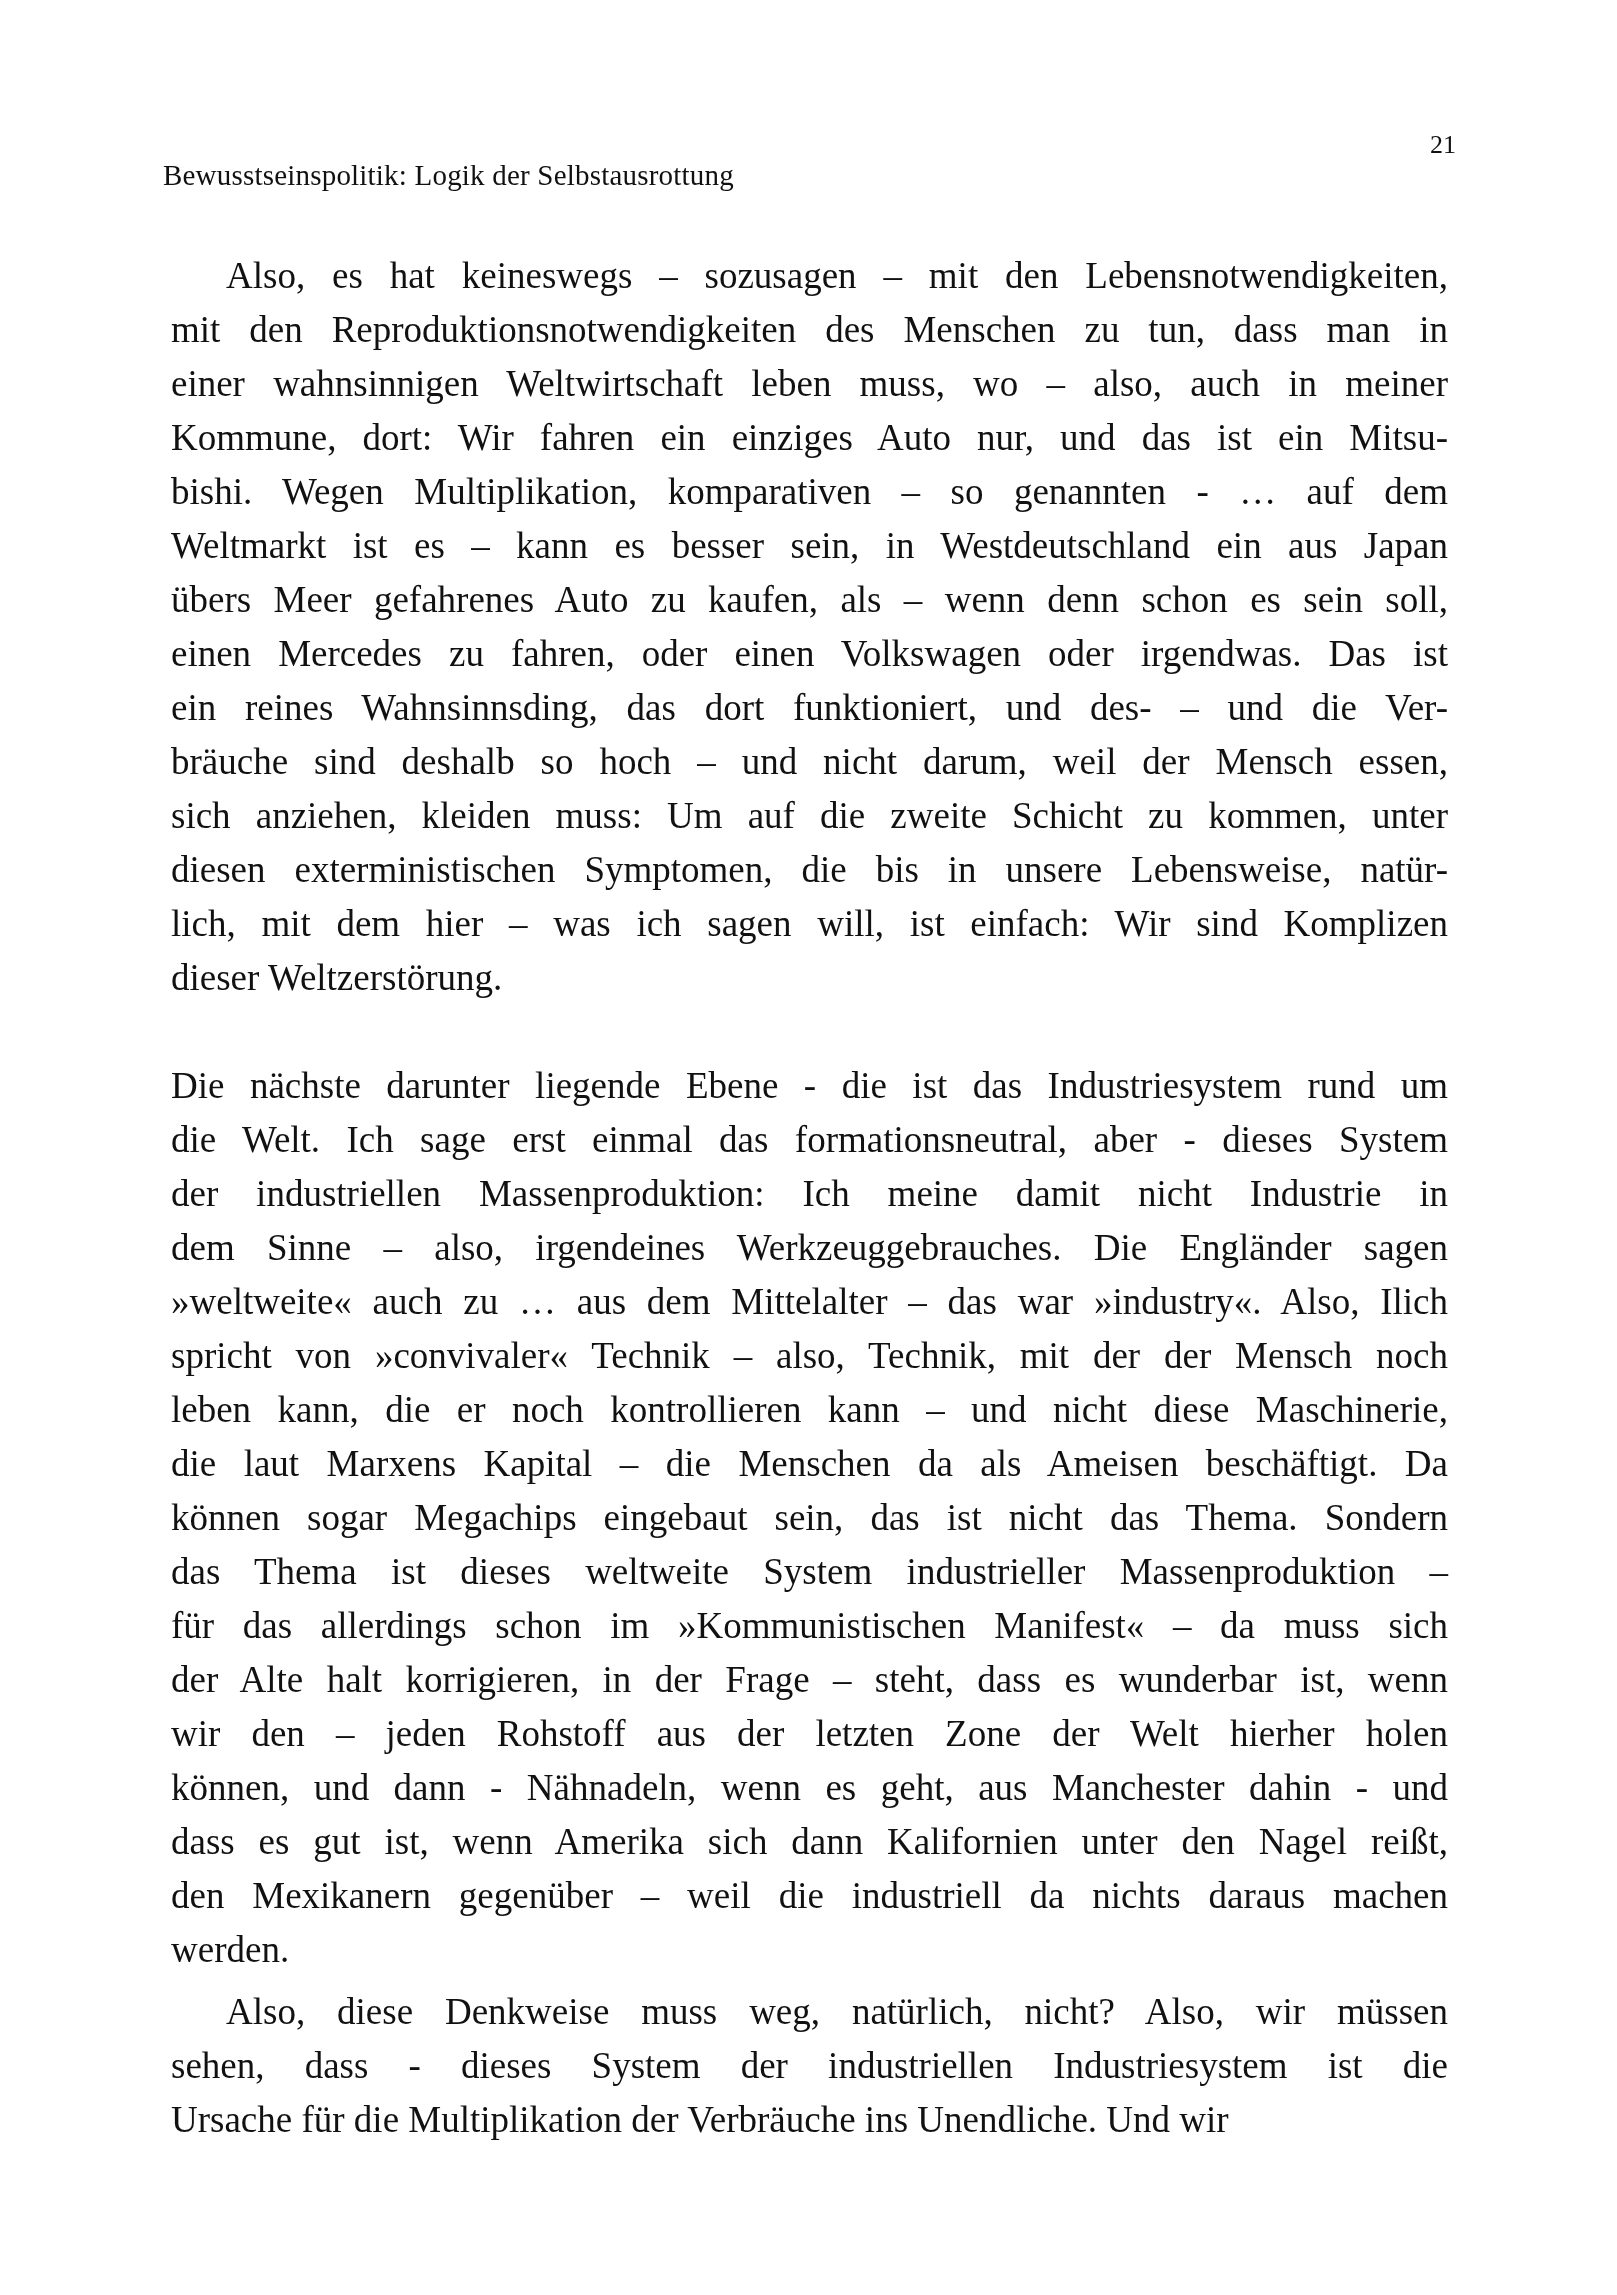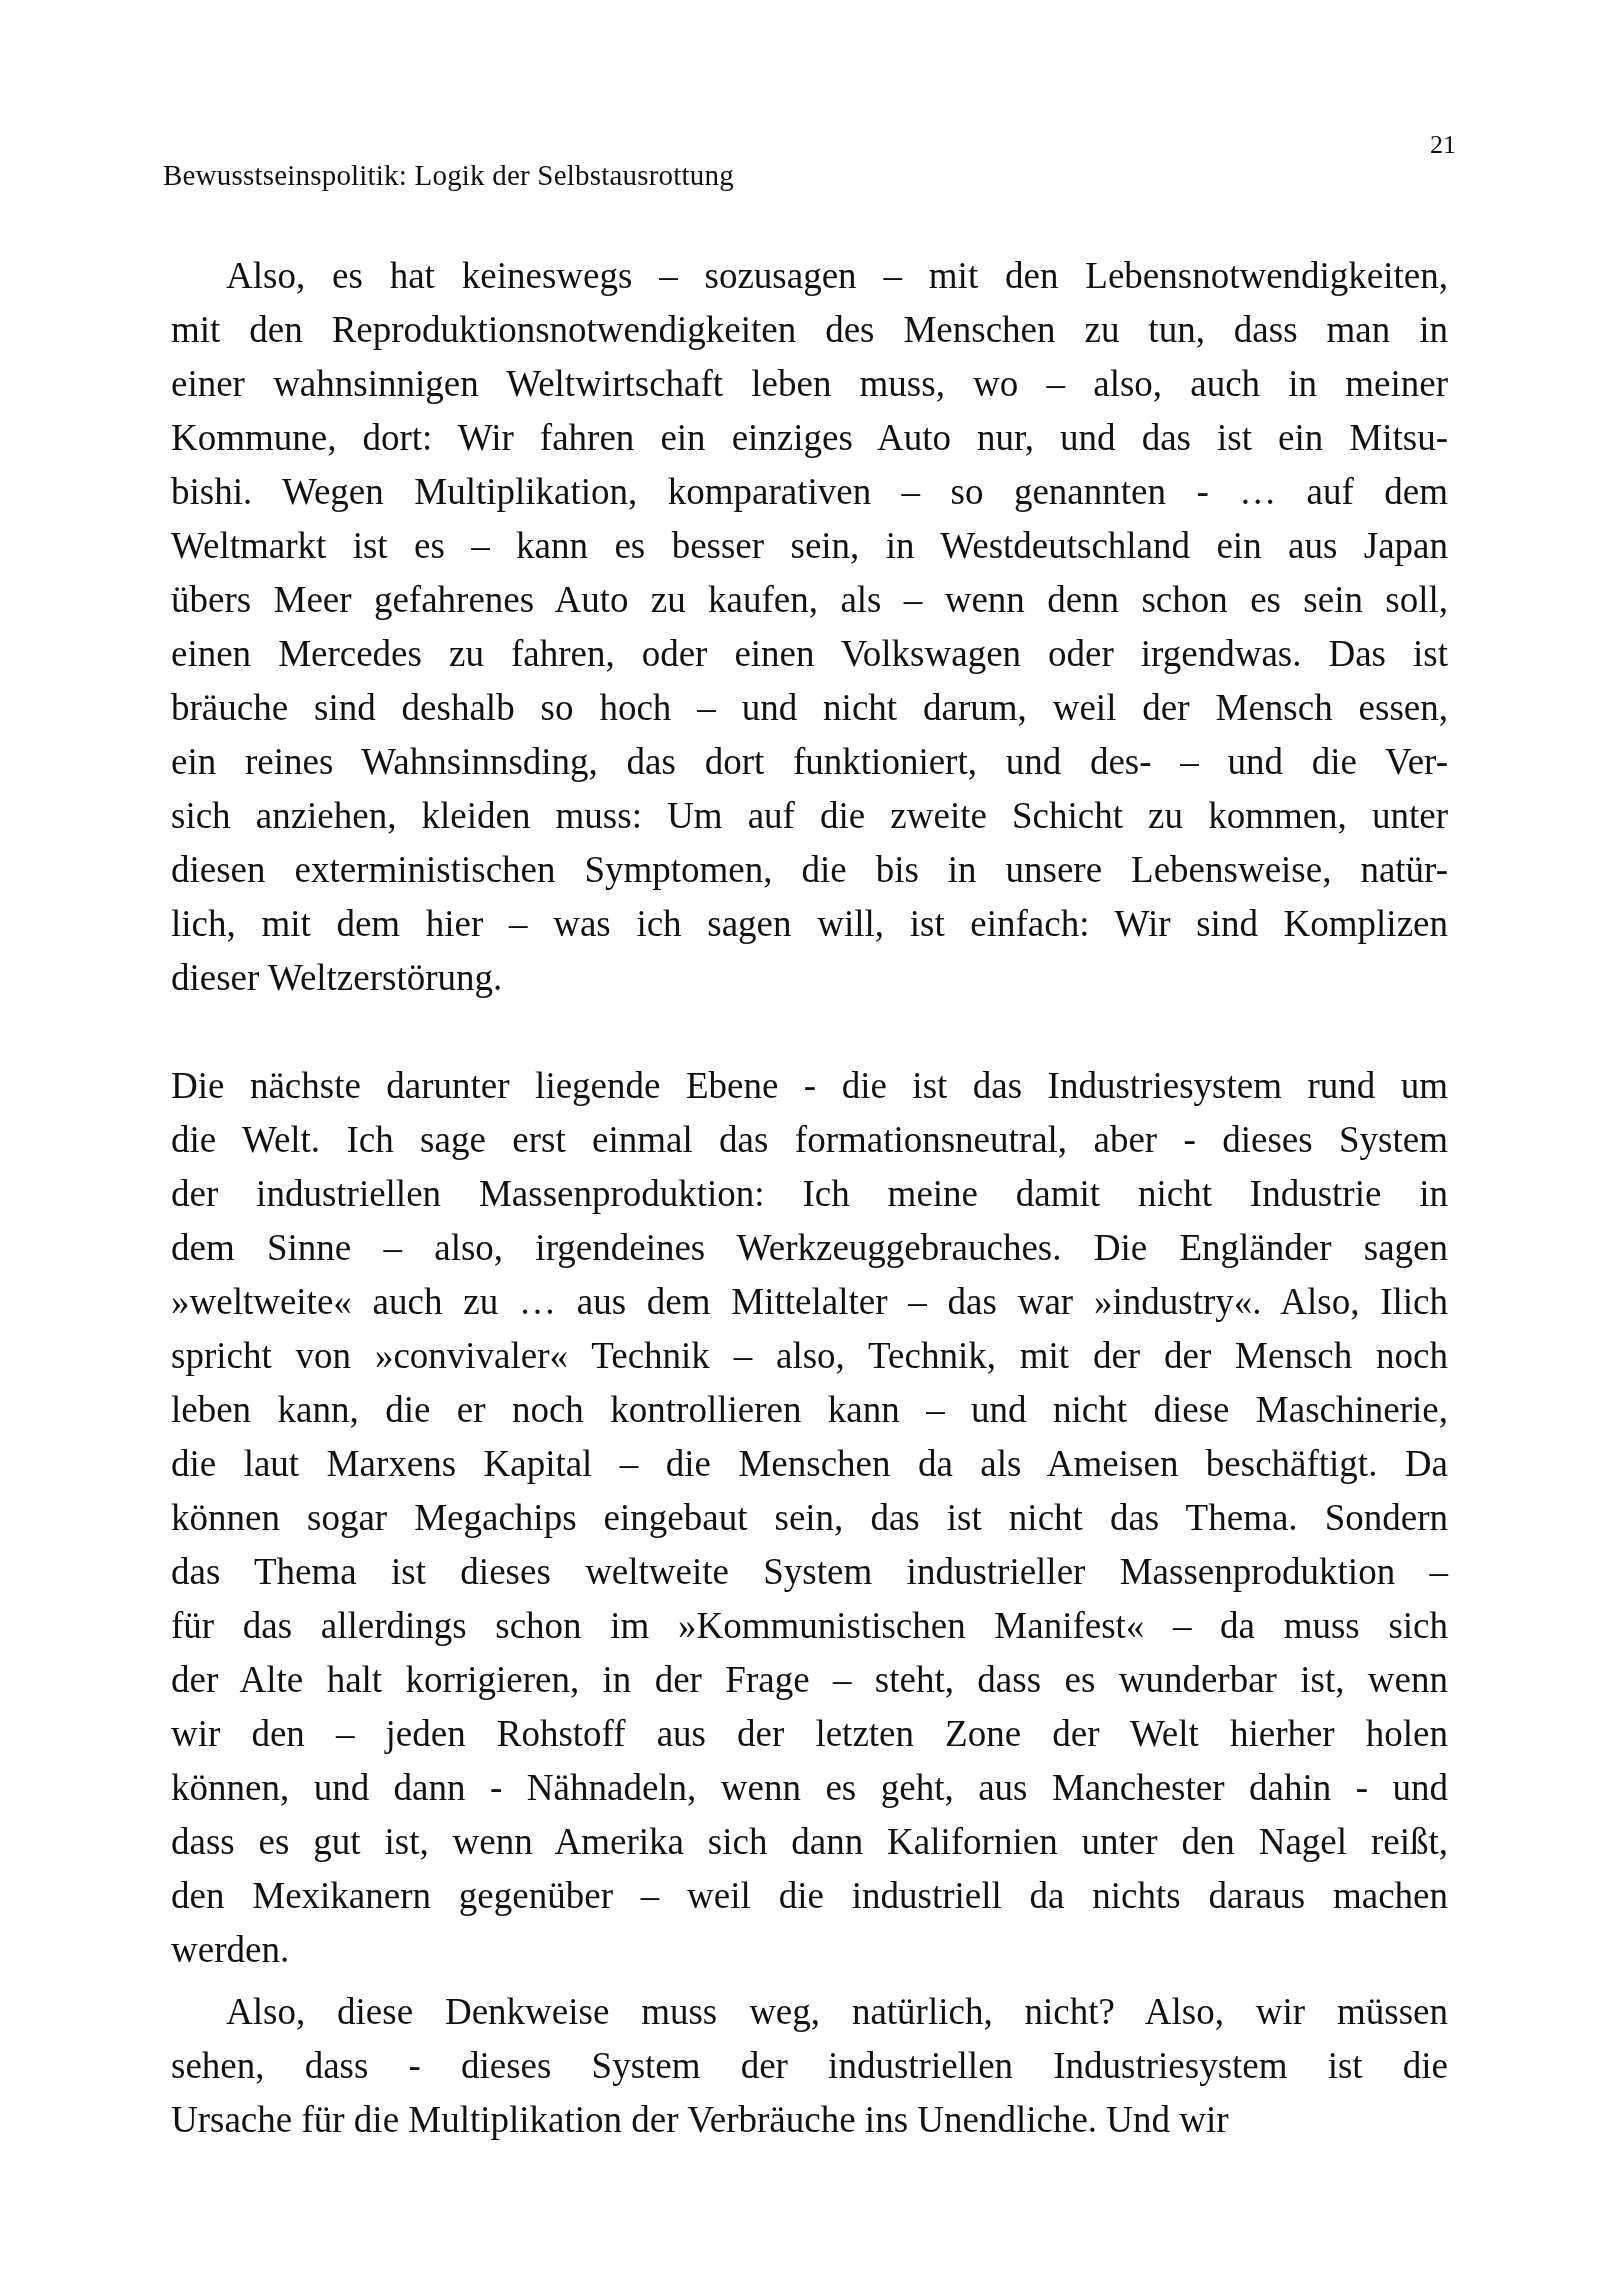--- a/index.html
+++ b/index.html
@@ -85,22 +85,22 @@
   <div class="body-text">
     <div class="para" id="para-0">
         <span class="line first-indent">Also, es hat keineswegs – sozusagen – mit den Lebensnotwendigkeiten,</span>
         <span class="line">mit den Reproduktionsnotwendigkeiten des Menschen zu tun, dass man in</span>
         <span class="line">einer wahnsinnigen Weltwirtschaft leben muss, wo – also, auch in meiner</span>
         <span class="line">Kommune, dort: Wir fahren ein einziges Auto nur, und das ist ein Mitsu-</span>
         <span class="line">bishi. Wegen Multiplikation, komparativen – so genannten - … auf dem</span>
         <span class="line">Weltmarkt ist es – kann es besser sein, in Westdeutschland ein aus Japan</span>
         <span class="line">übers Meer gefahrenes Auto zu kaufen, als – wenn denn schon es sein soll,</span>
         <span class="line">einen Mercedes zu fahren, oder einen Volkswagen oder irgendwas. Das ist</span>
+        <span class="line">ein reines Wahnsinnsding, das dort funktioniert, und des- – und die Ver-</span>
         <span class="line">bräuche sind deshalb so hoch – und nicht darum, weil der Mensch essen,</span>
-        <span class="line">ein reines Wahnsinnsding, das dort funktioniert, und des- – und die Ver-</span>
         <span class="line">sich anziehen, kleiden muss: Um auf die zweite Schicht zu kommen, unter</span>
         <span class="line">diesen exterministischen Symptomen, die bis in unsere Lebensweise, natür-</span>
         <span class="line">lich, mit dem hier – was ich sagen will, ist einfach: Wir sind Komplizen</span>
         <span class="line last">dieser Weltzerstörung.</span>
       </div>
     <div class="para gap-before" id="para-1">
         <span class="line">Die nächste darunter liegende Ebene - die ist das Industriesystem rund um</span>
         <span class="line">die Welt. Ich sage erst einmal das formationsneutral, aber - dieses System</span>
         <span class="line">der industriellen Massenproduktion: Ich meine damit nicht Industrie in</span>
         <span class="line">dem Sinne – also, irgendeines Werkzeuggebrauches. Die Engländer sagen</span>

